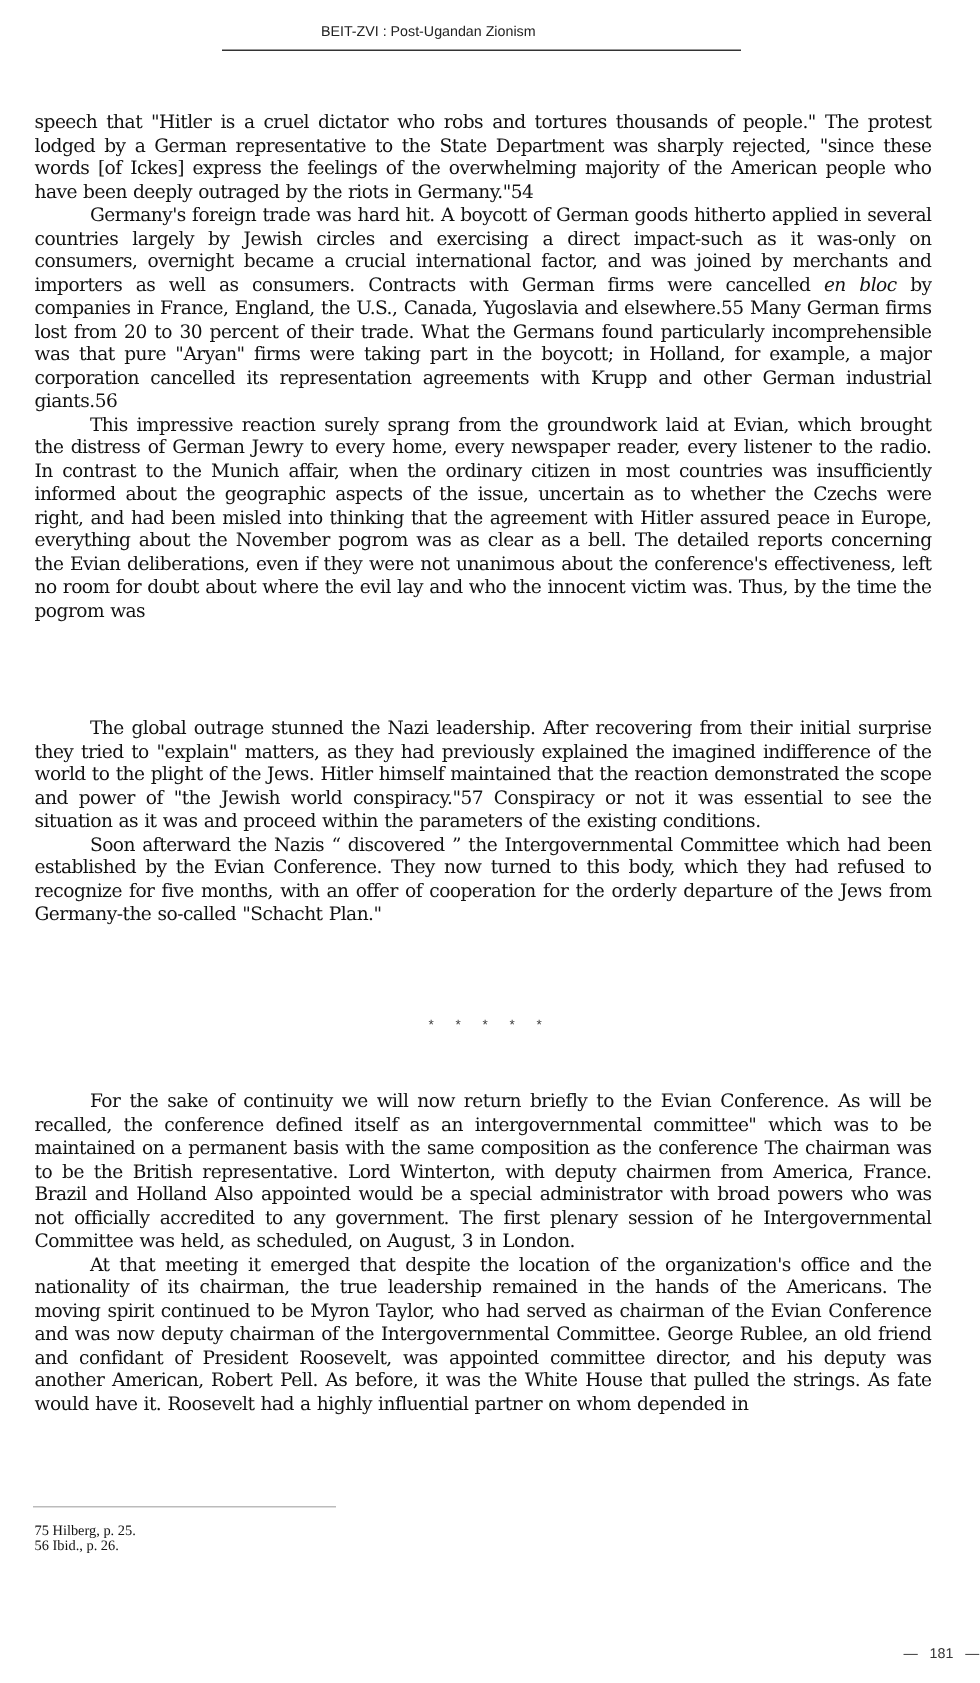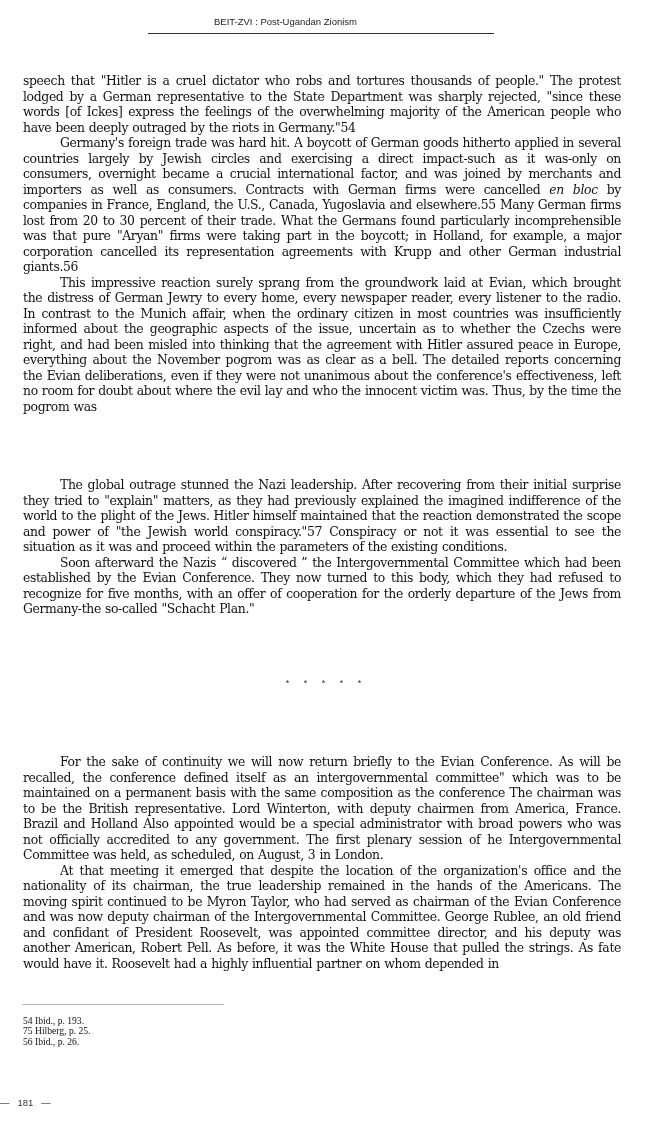--- a/index.html
+++ b/index.html
@@ -11,21 +11,21 @@
     font-size:12.4px; line-height:15.5px; text-align:justify; letter-spacing:-0.35px; word-spacing:0.5px; }
   .body-text p { margin:0; }
   .indent { text-indent:37px; }
   .stars { position:absolute; top:678px; left:0; width:653px; text-align:center;
     font-family:"Liberation Sans", sans-serif; font-size:9px; letter-spacing:6px; color:#333; }
   .fn-rule { position:absolute; top:1004px; left:22px; width:202px; border-top:1px solid #bbb; }
   .footnotes { position:absolute; top:1016px; left:23px; font-family:"Liberation Serif", serif;
     font-size:9.6px; line-height:10.4px; color:#111; }
   .footnotes div { white-space:nowrap; }
   .u { text-decoration:underline; }
-  .page-num { position:absolute; top:1097px; left:0; width:653px; text-align:left;
+  .page-num { position:absolute; top:1097px; left:0; width:653px; text-align:right;
     font-family:"Liberation Sans", sans-serif; font-size:9.5px; color:#333; }
 </style>
 </head>
 <body>
 
 <div class="header">BEIT-ZVI : Post-Ugandan Zionism</div>
 <div class="header-rule"></div>
 
 <div class="body-text" style="top:73px;">
   <p>speech that "Hitler is a cruel dictator who robs and tortures thousands of people." The protest lodged by a German representative to the State Department was sharply rejected, "since these words [of Ickes] express the feelings of the overwhelming majority of the American people who have been deeply outraged by the riots in Germany."54</p>
@@ -33,25 +33,24 @@
   <p class="indent">This impressive reaction surely sprang from the groundwork laid at Evian, which brought the distress of German Jewry to every home, every newspaper reader, every listener to the radio. In contrast to the Munich affair, when the ordinary citizen in most countries was insufficiently informed about the geographic aspects of the issue, uncertain as to whether the Czechs were right, and had been misled into thinking that the agreement with Hitler assured peace in Europe, everything about the November pogrom was as clear as a bell. The detailed reports concerning the Evian deliberations, even if they were not unanimous about the conference's effectiveness, left no room for doubt about where the evil lay and who the innocent victim was. Thus, by the time the pogrom was</p>
 </div>
 
 <div class="body-text" style="top:477px;">
   <p class="indent">The global outrage stunned the Nazi leadership. After recovering from their initial surprise they tried to "explain" matters, as they had previously explained the imagined indifference of the world to the plight of the Jews. Hitler himself maintained that the reaction demonstrated the scope and power of "the Jewish world conspiracy."57 Conspiracy or not it was essential to see the situation as it was and proceed within the parameters of the existing conditions.</p>
   <p class="indent">Soon afterward the Nazis “ discovered ” the Intergovernmental Committee which had been established by the Evian Conference. They now turned to this body, which they had refused to recognize for five months, with an offer of cooperation for the orderly departure of the Jews from Germany-the so-called "Schacht Plan."</p>
 </div>
 
 <div class="stars">* * * * *</div>
 
-<div class="body-text" style="top:754px;">
+<div class="body-text" style="top:726px;">
   <p class="indent">For the sake of continuity we will now return briefly to the Evian Conference. As will be recalled, the conference defined itself as an intergovernmental committee" which was to be maintained on a permanent basis with the same composition as the conference The chairman was to be the British representative. Lord Winterton, with deputy chairmen from America, France. Brazil and Holland Also appointed would be a special administrator with broad powers who was not officially accredited to any government. The first plenary session of he Intergovernmental Committee was held, as scheduled, on August, 3 in London.</p>
   <p class="indent">At that meeting it emerged that despite the location of the organization's office and the nationality of its chairman, the true leadership remained in the hands of the Americans. The moving spirit continued to be Myron Taylor, who had served as chairman of the Evian Conference and was now deputy chairman of the Intergovernmental Committee. George Rublee, an old friend and confidant of President Roosevelt, was appointed committee director, and his deputy was another American, Robert Pell. As before, it was the White House that pulled the strings. As fate would have it. Roosevelt had a highly influential partner on whom depended in</p>
 </div>
 
 <div class="fn-rule"></div>
 <div class="footnotes">
-  <div>54 Ibid., p. 193.</div>
   <div>75 Hilberg, p. 25.</div>
   <div>56 Ibid., p. 26.</div>
 </div>
 
 <div class="page-num" style="white-space:pre;">—   181   —</div>
 
 </body></html>

